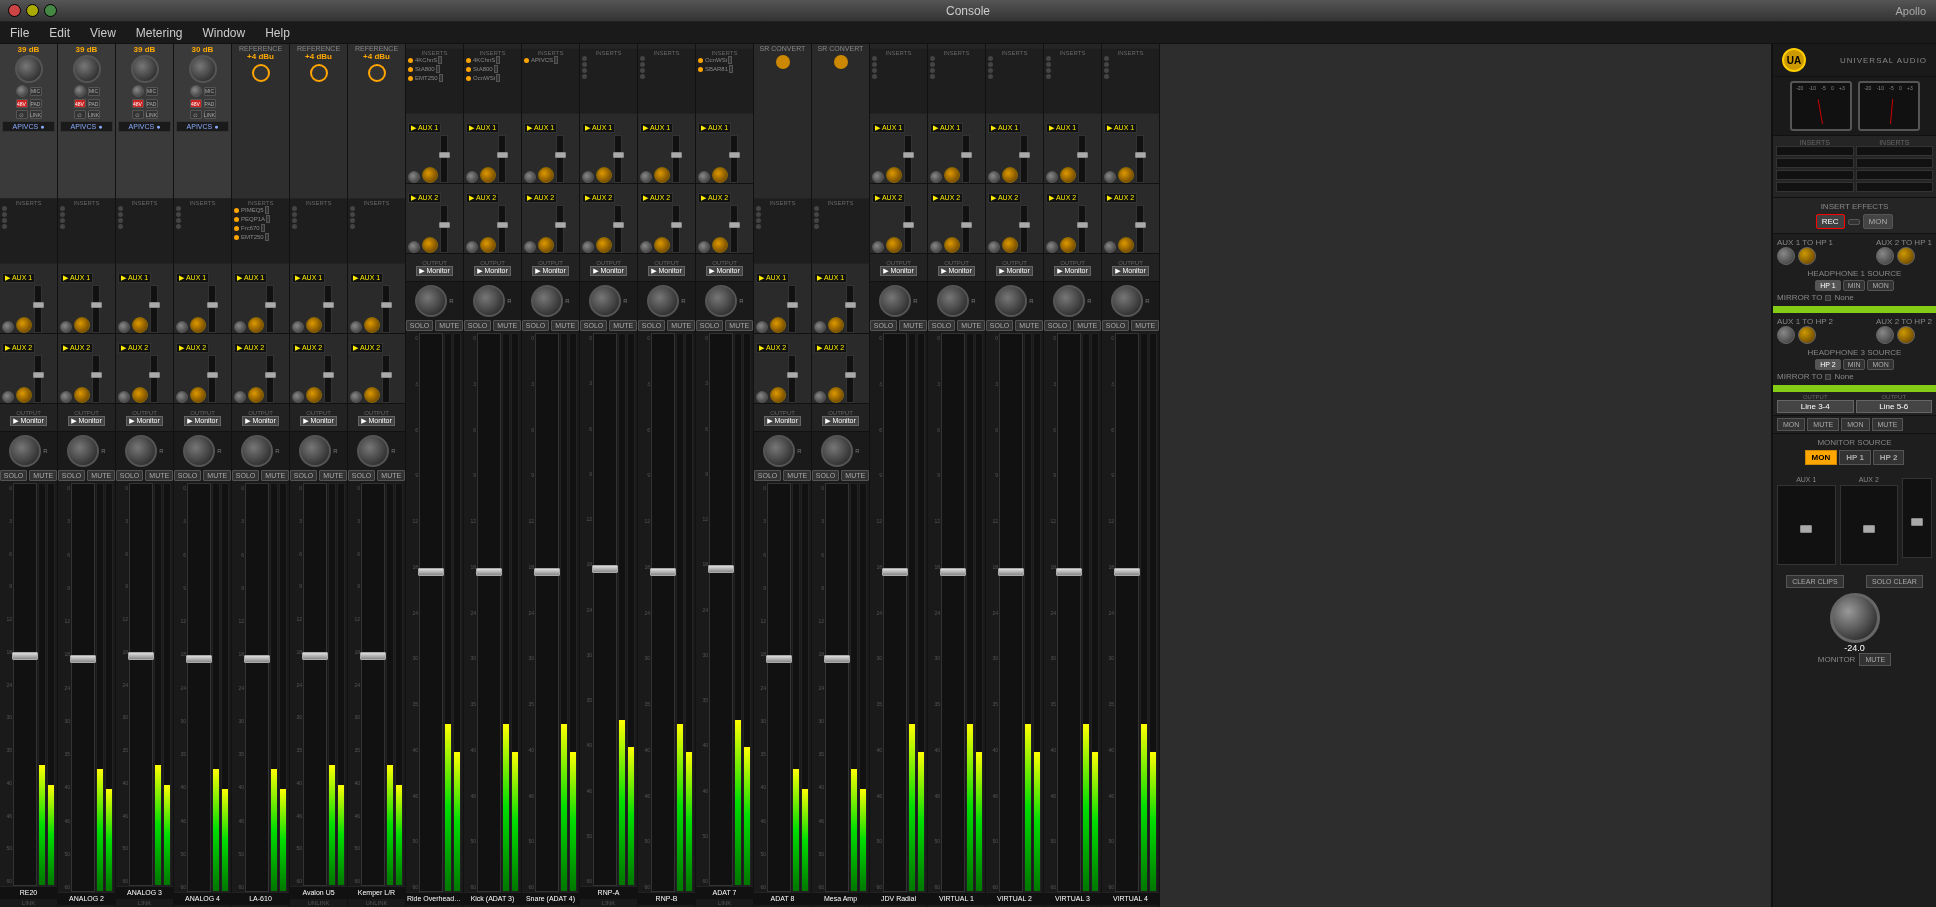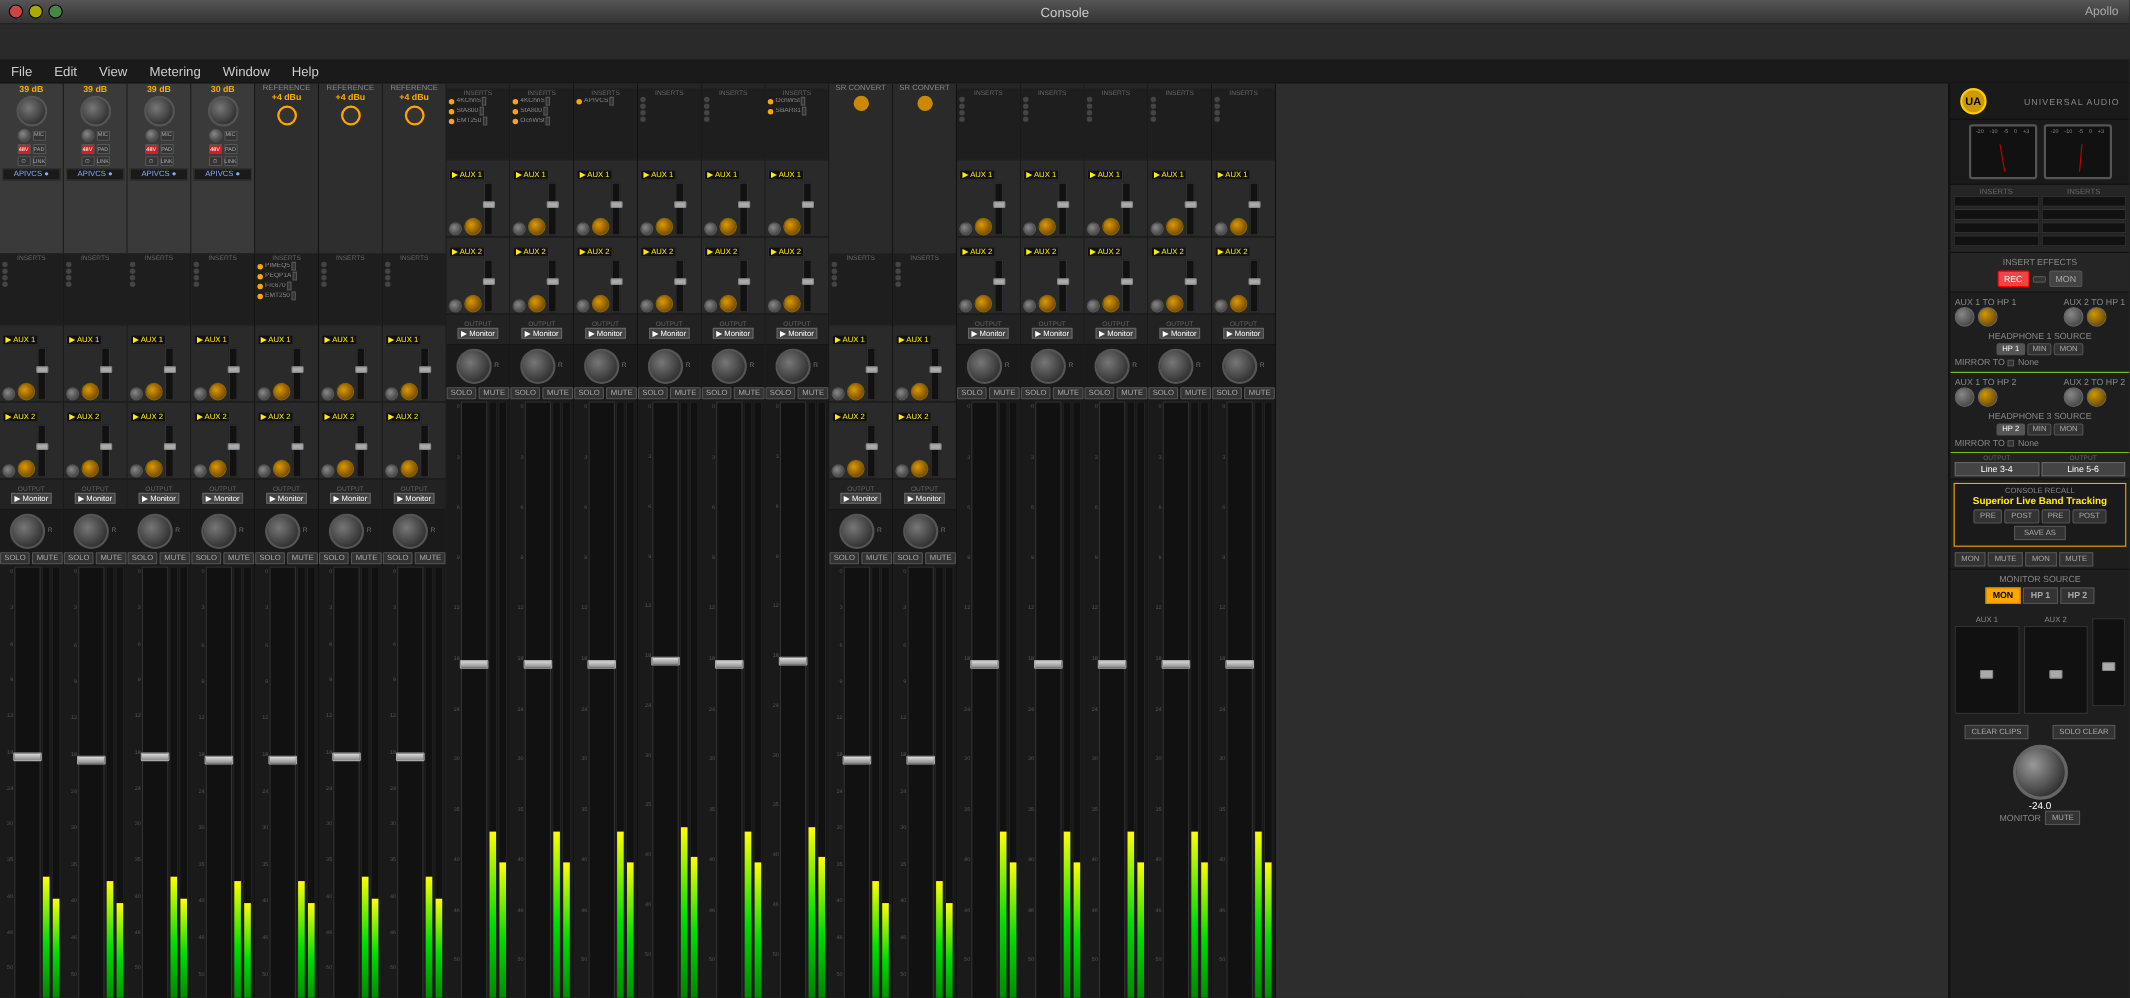--- a/index.html
+++ b/index.html
@@ -50,21 +50,20 @@
     }
 
     
     #menubar {
       width: 100%;
       height: 22px;
       background: #1a1a1a;
       display: flex;
       align-items: center;
       border-bottom: 1px solid #111;
-      margin-top: 32px;
     }
     .menu-item {
       color: #ccc;
       font-size: 12px;
       padding: 2px 10px;
       cursor: pointer;
     }
 
     
     #main {
@@ -168,42 +167,42 @@
       text-align: center;
       margin-bottom: 3px;
     }
     .insert-effects-row {
       display: flex;
       gap: 3px;
       justify-content: center;
       align-items: center;
     }
     .rec-btn {
-      background: #ef4444;
+      background: #404040;
       color: #fff;
       font-size: 8px;
       padding: 2px 5px;
       border: 1px solid #ff0000;
       border-radius: 2px;
       cursor: pointer;
     }
     .ie-btn {
       background: #333;
       color: #aaa;
       font-size: 8px;
       padding: 2px 5px;
       border: 1px solid #555;
       border-radius: 2px;
       cursor: pointer;
     }
     .ie-btn.mon { background: #444; }
 
     .hp-section {
       padding: 4px;
-      border-bottom: 1px solid #84cc16;
+      border-bottom: 7px solid #84cc16;
     }
     .hp-row {
       display: flex;
       justify-content: space-between;
       align-items: center;
       margin-bottom: 4px;
     }
     .hp-label {
       font-size: 8px;
       color: #888;
@@ -2553,31 +2552,20 @@
       <div style="flex:1;text-align:center;">
         <div style="font-size:6px;color:#666;">OUTPUT</div>
         <div style="font-size:8px;color:#fff;background:#444;border:1px solid #666;padding:1px 2px;">Line 3-4</div>
       </div>
       <div style="flex:1;text-align:center;">
         <div style="font-size:6px;color:#666;">OUTPUT</div>
         <div style="font-size:8px;color:#fff;background:#444;border:1px solid #666;padding:1px 2px;">Line 5-6</div>
       </div>
     </div>
 
-    <div class="console-recall-section">
-      <div class="console-recall-title">CONSOLE RECALL</div>
-      <div class="console-recall-name">Superior Live Band Tracking</div>
-      <div class="recall-btns">
-        <button class="recall-btn">PRE</button>
-        <button class="recall-btn">POST</button>
-        <button class="recall-btn">PRE</button>
-        <button class="recall-btn">POST</button>
-      </div>
-      <button class="save-as-btn">SAVE AS</button>
-    </div>
 
     <div class="mon-mute-row">
       <button class="mon-btn">MON</button>
       <button class="mute-r-btn">MUTE</button>
       <button class="mon-btn">MON</button>
       <button class="mute-r-btn">MUTE</button>
     </div>
 
     <div class="monitor-source-section">
       <div class="monitor-source-title">MONITOR SOURCE</div>

